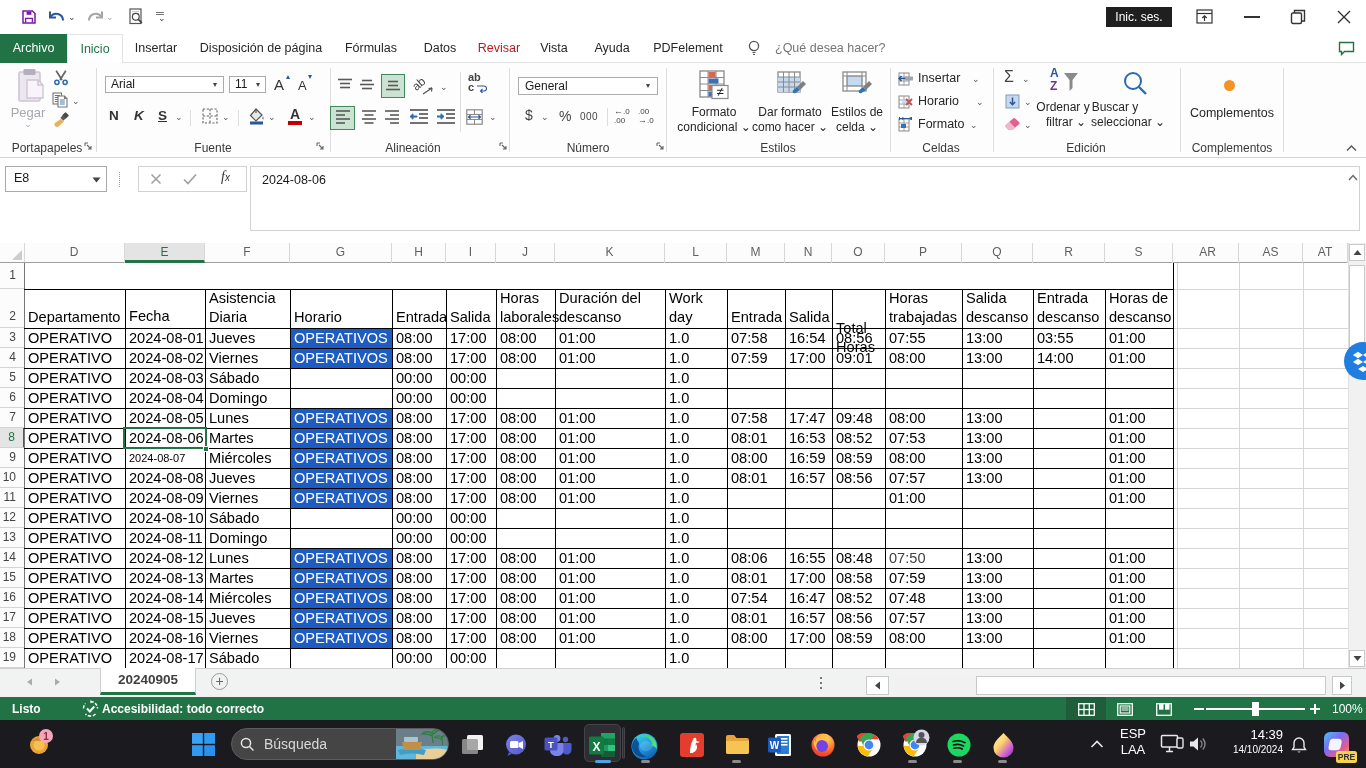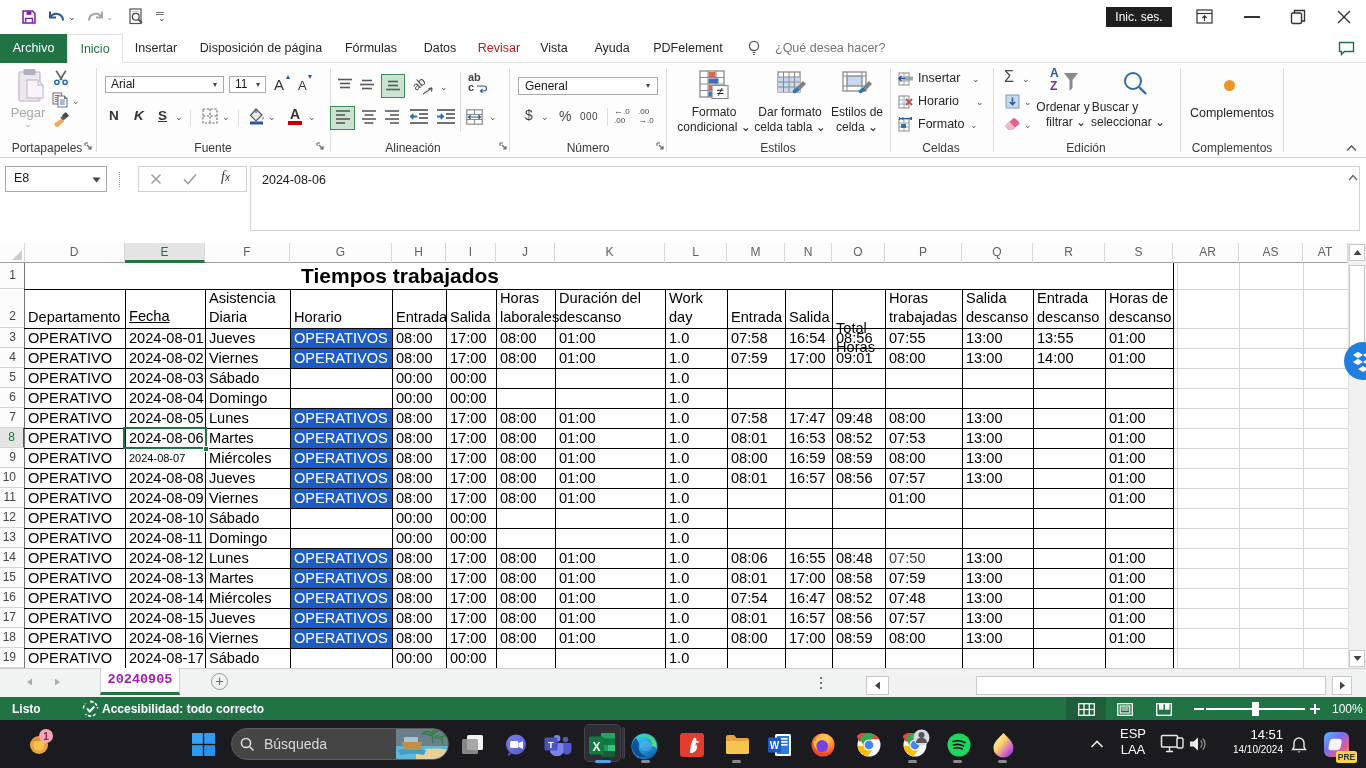--- a/index.html
+++ b/index.html
@@ -250,21 +250,21 @@
 <line x1="1" y1="6" x2="23" y2="6" stroke="#8a8a8a" stroke-width="1"></line>
 <line x1="1" y1="11" x2="23" y2="11" stroke="#8a8a8a" stroke-width="1"></line>
 <line x1="1" y1="16" x2="23" y2="16" stroke="#8a8a8a" stroke-width="1"></line>
 <line x1="6.5" y1="1" x2="6.5" y2="21" stroke="#8a8a8a" stroke-width="1"></line>
 <line x1="12" y1="1" x2="12" y2="21" stroke="#8a8a8a" stroke-width="1"></line>
 <line x1="17.5" y1="1" x2="17.5" y2="21" stroke="#8a8a8a" stroke-width="1"></line>
 <path d="M20 16 l6-6 3 3 -6 6 z" fill="#808080"></path>
 <path d="M20 16 l3 3 -4.5 3 c-2 1-3.5-0.5-2.5-2.5 z" fill="#2e75b6"></path>
 </svg>
 <div class="tx" style="left:790px;top:105px;transform:translateX(-50%);font-size:12px;color:#262626">Dar formato</div>
-<div class="tx" style="left:790px;top:120px;transform:translateX(-50%);font-size:12px;color:#262626">celda tabla ⌄</div>
+<div class="tx" style="left:790px;top:120px;transform:translateX(-50%);font-size:12px;color:#262626">como hacer ⌄</div>
 <svg class="abs" style="left:842px;top:71px" width="31" height="31" viewBox="0 0 31 31">
 <rect x="1" y="1" width="23" height="19" fill="#fff" stroke="#8a8a8a" stroke-width="1.3"></rect>
 <rect x="5" y="5" width="15" height="10" fill="#c5d9f1" stroke="#8a8a8a" stroke-width="0.8"></rect>
 <line x1="5" y1="1" x2="5" y2="20" stroke="#8a8a8a" stroke-width="1"></line>
 <line x1="1" y1="5" x2="24" y2="5" stroke="#8a8a8a" stroke-width="1"></line>
 <line x1="1" y1="15" x2="24" y2="15" stroke="#8a8a8a" stroke-width="1"></line>
 <line x1="20" y1="1" x2="20" y2="20" stroke="#8a8a8a" stroke-width="1"></line>
 <path d="M21 16 l6-6 3 3 -6 6 z" fill="#808080"></path>
 <path d="M21 16 l3 3 -4.5 3 c-2 1-3.5-0.5-2.5-2.5 z" fill="#2e75b6"></path>
 </svg>
@@ -443,25 +443,24 @@
 <div class="abs" style="left:496px;top:289px;width:1px;height:379px;background:#000"></div>
 <div class="abs" style="left:555px;top:289px;width:1px;height:379px;background:#000"></div>
 <div class="abs" style="left:665px;top:289px;width:1px;height:379px;background:#000"></div>
 <div class="abs" style="left:727px;top:289px;width:1px;height:379px;background:#000"></div>
 <div class="abs" style="left:785px;top:289px;width:1px;height:379px;background:#000"></div>
 <div class="abs" style="left:832px;top:289px;width:1px;height:379px;background:#000"></div>
 <div class="abs" style="left:885px;top:289px;width:1px;height:379px;background:#000"></div>
 <div class="abs" style="left:962px;top:289px;width:1px;height:379px;background:#000"></div>
 <div class="abs" style="left:1033px;top:289px;width:1px;height:379px;background:#000"></div>
 <div class="abs" style="left:1105px;top:289px;width:1px;height:379px;background:#000"></div>
-<div class="tx" style="left:400px;top:264px;transform:translateX(-50%);font-size:21px;font-weight:bold;color:#000">Tiempos trabajados</div>
 <div class="abs" style="left:28px;top:289px;width:97px;height:38px;font-size:14.6px;color:#000;line-height:19px;display:flex;flex-direction:column;justify-content:flex-end;">
       <div>Departamento</div>
     </div>
-<div class="abs" style="left:129px;top:289px;width:76px;height:37px;font-size:14.6px;color:#000;line-height:19px;display:flex;flex-direction:column;justify-content:flex-end;text-decoration:underline;">
+<div class="abs" style="left:129px;top:289px;width:76px;height:37px;font-size:14.6px;color:#000;line-height:19px;display:flex;flex-direction:column;justify-content:flex-end;">
       <div>Fecha</div>
     </div>
 <div class="abs" style="left:209px;top:289px;width:81px;height:38px;font-size:14.6px;color:#000;line-height:19px;display:flex;flex-direction:column;justify-content:flex-end;">
       <div>Asistencia<br>Diaria</div>
     </div>
 <div class="abs" style="left:294px;top:289px;width:98px;height:38px;font-size:14.6px;color:#000;line-height:19px;display:flex;flex-direction:column;justify-content:flex-end;">
       <div>Horario</div>
     </div>
 <div class="abs" style="left:396px;top:289px;width:50px;height:38px;font-size:14.6px;color:#000;line-height:19px;display:flex;flex-direction:column;justify-content:flex-end;">
       <div>Entrada</div>
@@ -506,21 +505,21 @@
 <div class="tx" style="left:396px;top:328px;font-size:14.6px;line-height:20px;color:#000">08:00</div>
 <div class="tx" style="left:450px;top:328px;font-size:14.6px;line-height:20px;color:#000">17:00</div>
 <div class="tx" style="left:500px;top:328px;font-size:14.6px;line-height:20px;color:#000">08:00</div>
 <div class="tx" style="left:559px;top:328px;font-size:14.6px;line-height:20px;color:#000">01:00</div>
 <div class="tx" style="left:669px;top:328px;font-size:14.6px;line-height:20px;color:#000">1.0</div>
 <div class="tx" style="left:731px;top:328px;font-size:14.6px;line-height:20px;color:#000">07:58</div>
 <div class="tx" style="left:789px;top:328px;font-size:14.6px;line-height:20px;color:#000">16:54</div>
 <div class="tx" style="left:836px;top:328px;font-size:14.6px;line-height:20px;color:#000">08:56</div>
 <div class="tx" style="left:889px;top:328px;font-size:14.6px;line-height:20px;color:#000">07:55</div>
 <div class="tx" style="left:966px;top:328px;font-size:14.6px;line-height:20px;color:#000">13:00</div>
-<div class="tx" style="left:1037px;top:328px;font-size:14.6px;line-height:20px;color:#000">13:55</div>
+<div class="tx" style="left:1037px;top:328px;font-size:14.6px;line-height:20px;color:#000">03:55</div>
 <div class="tx" style="left:1109px;top:328px;font-size:14.6px;line-height:20px;color:#000">01:00</div>
 <div class="tx" style="left:28px;top:348px;font-size:14.6px;line-height:20px;color:#000">OPERATIVO</div>
 <div class="tx" style="left:129px;top:348px;font-size:14.6px;line-height:20px;color:#000">2024-08-02</div>
 <div class="tx" style="left:209px;top:348px;font-size:14.6px;line-height:20px;color:#000">Viernes</div>
 <div class="abs" style="left:291px;top:349px;width:101px;height:19px;background:#1d5cc2;color:#fff;font-size:14.6px;line-height:19px;padding-left:3px;">OPERATIVOS</div>
 <div class="tx" style="left:396px;top:348px;font-size:14.6px;line-height:20px;color:#000">08:00</div>
 <div class="tx" style="left:450px;top:348px;font-size:14.6px;line-height:20px;color:#000">17:00</div>
 <div class="tx" style="left:500px;top:348px;font-size:14.6px;line-height:20px;color:#000">08:00</div>
 <div class="tx" style="left:559px;top:348px;font-size:14.6px;line-height:20px;color:#000">01:00</div>
 <div class="tx" style="left:669px;top:348px;font-size:14.6px;line-height:20px;color:#000">1.0</div>
@@ -723,21 +722,21 @@
 <circle cx="20" cy="20" r="19" fill="#1f7ee0"></circle>
 <path d="M13 9 l7 4.5 -7 4.5 -7-4.5 z M27 9 l7 4.5 -7 4.5 -7-4.5 z M13 18.5 l7 4.5 -7 4.5 -7-4.5 z M27 18.5 l7 4.5 -7 4.5 -7-4.5 z M20 28.7 l6.8 4.2 -6.8 4.3 -6.8-4.3 z" fill="#fff" transform="scale(0.72) translate(7.8,6)"></path>
 </svg>
 <div class="abs" style="left:0;top:668px;width:1366px;height:29px;background:#f1f2f2;border-top:1px solid #cfcfcf"></div>
 <svg class="abs" style="left:26px;top:678px" width="7" height="8" viewBox="0 0 7 8">
       <path d="M6 0.5 L1 4 L6 7.5 Z" fill="#ababab"></path>
     </svg>
 <svg class="abs" style="left:54px;top:678px" width="7" height="8" viewBox="0 0 7 8">
       <path d="M1 0.5 L6 4 L1 7.5 Z" fill="#ababab"></path>
     </svg>
-<div class="abs" style="left:100px;top:668px;width:80px;height:27px;background:#fff;border-left:1px solid #cfcfcf;border-right:1px solid #cfcfcf;border-bottom:3px solid #217346;color:#a21caf;font-weight:bold;font-size:13.5px;text-align:center;line-height:24px;font-family:Liberation Mono, monospace;">20240905</div>
+<div class="abs" style="left:100px;top:668px;width:96px;height:27px;background:#fff;border-left:1px solid #cfcfcf;border-right:1px solid #cfcfcf;border-bottom:3px solid #217346;color:#404040;font-weight:bold;font-size:13.5px;text-align:center;line-height:24px;">20240905</div>
 <div class="abs" style="left:211px;top:673px;width:17px;height:17px;border:1px solid #9a9a9a;border-radius:50%;color:#666;font-size:14px;text-align:center;line-height:15px;">+</div>
 <div class="abs" style="left:820px;top:677px;width:2px;height:2px;background:#777"></div>
 <div class="abs" style="left:820px;top:682px;width:2px;height:2px;background:#777"></div>
 <div class="abs" style="left:820px;top:687px;width:2px;height:2px;background:#777"></div>
 <div class="abs" style="left:866px;top:676px;width:23px;height:19px;background:#fff;border:1px solid #c9c9c9"></div>
 <svg class="abs" style="left:874px;top:681px" width="7" height="9" viewBox="0 0 7 9">
       <path d="M6 0.5 L1 4.5 L6 8.5 Z" fill="#444"></path>
     </svg>
 <div class="abs" style="left:896px;top:676px;width:436px;height:19px;background:#f1f1f1"></div>
 <div class="abs" style="left:976px;top:676px;width:350px;height:19px;background:#fff;border:1px solid #c9c9c9"></div>
@@ -951,21 +950,21 @@
 <div class="tx" style="left:1133px;top:726px;transform:translateX(-50%);font-size:13px;color:#fff;text-align:center;line-height:16px">ESP<br>LAA</div>
 <svg class="abs" style="left:1160px;top:734px" width="24" height="21" viewBox="0 0 24 21">
 <rect x="1.5" y="1.5" width="16" height="11.5" rx="1" fill="none" stroke="#e8e8e8" stroke-width="1.5"></rect>
 <path d="M6 17.5 h7 M9.5 13 v4.5" stroke="#e8e8e8" stroke-width="1.5"></path>
 <rect x="17" y="4" width="6" height="10" rx="1.5" fill="#1b1b1f" stroke="#e8e8e8" stroke-width="1.4"></rect>
 </svg>
 <svg class="abs" style="left:1188px;top:735px" width="20" height="18" viewBox="0 0 20 18">
 <path d="M2 6.5 h3.5 L10 2.5 v13 L5.5 11.5 H2 z" fill="#e8e8e8"></path>
 <path d="M12.5 5.5 a5 5 0 0 1 0 7 M14.8 3.5 a8 8 0 0 1 0 11" stroke="#8a8a8a" stroke-width="1.4" fill="none"></path>
 </svg>
-<div class="tx" style="left:1283px;top:727px;transform:translateX(-100%);font-size:13px;color:#fff">14:51</div>
+<div class="tx" style="left:1283px;top:727px;transform:translateX(-100%);font-size:13px;color:#fff">14:39</div>
 <div class="tx" style="left:1283px;top:744px;transform:translateX(-100%);font-size:10px;color:#fff">14/10/2024</div>
 <svg class="abs" style="left:1290px;top:736px" width="18" height="18" viewBox="0 0 18 18">
 <path d="M9 2 a5 5 0 0 1 5 5 v4 l1.5 2.5 H2.5 L4 11 V7 a5 5 0 0 1 5-5 z" fill="none" stroke="#e8e8e8" stroke-width="1.4"></path>
 <path d="M7.5 15.5 a1.6 1.6 0 0 0 3 0" fill="#e8e8e8"></path>
 </svg>
 <svg class="abs" style="left:1323px;top:731px" width="27" height="27" viewBox="0 0 27 27">
 <defs>
         <linearGradient id="cpg" x1="0" y1="0" x2="1" y2="1">
           <stop offset="0" stop-color="#4fc3f7"></stop>
           <stop offset="0.4" stop-color="#7b6cf0"></stop>

